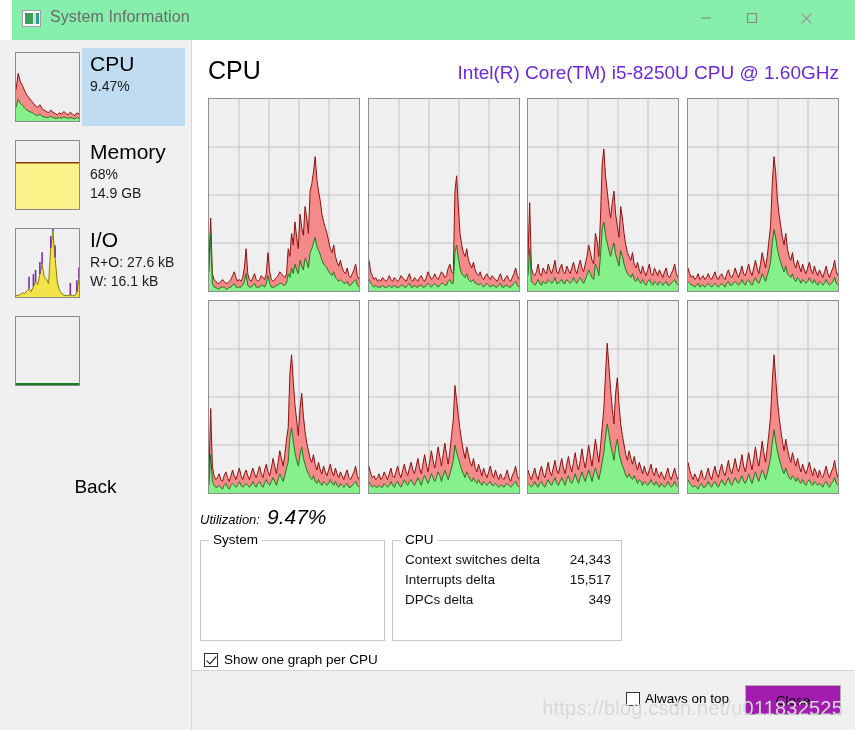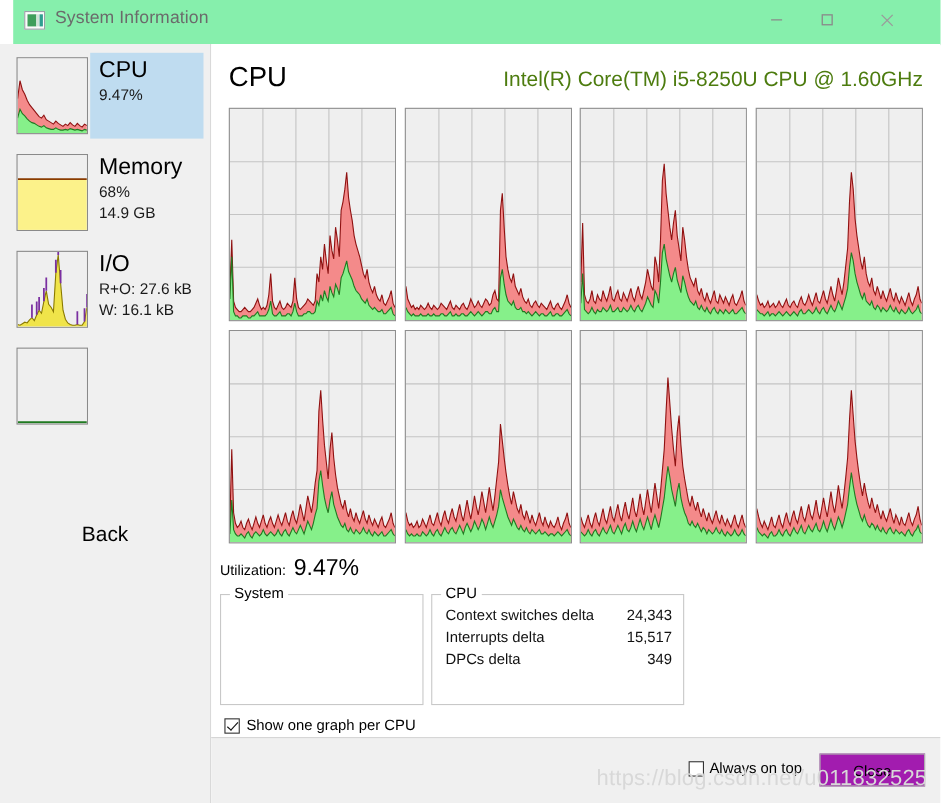--- a/index.html
+++ b/index.html
@@ -58,31 +58,31 @@
   .side-title{font-size:21px;line-height:26px;padding-top:3px;color:#000;}
   .side-sub{font-size:14px;line-height:19px;color:#1a1a1a;}
   .back-link{
     position:absolute;left:0;top:400px;width:191px;text-align:center;
     font-size:19px;color:#000;margin-top:36px;
   }
 
   
   .main{position:absolute;left:192px;top:40px;width:663px;height:690px;background:#fff;}
   .hdr-left{position:absolute;left:16px;top:16px;font-size:25px;color:#000;}
-  .hdr-right{position:absolute;right:16px;top:22px;font-size:19px;color:#4d7c0f;white-space:nowrap;}
+  .hdr-right{position:absolute;right:16px;top:22px;font-size:19px;color:#6d28d9;white-space:nowrap;}
 
   .graphs{position:absolute;left:16px;top:58px;width:631px;height:402px;}
   .graph{
     position:absolute;width:152px;height:194px;
     border:1px solid #8f8f8f;background:#efefef;box-sizing:border-box;
     overflow:hidden;
   }
   .graph svg{display:block;}
 
-  .metrics{position:absolute;left:8px;top:463px;width:650px;height:32px;}
+  .metrics{position:absolute;left:8px;top:463px;width:650px;height:32px;font-style:italic;}
   .m-label{font-size:13px;color:#000;}
   .m-value{font-size:21px;color:#000;}
   .metric-util{position:absolute;left:0;top:2px;display:flex;align-items:baseline;gap:7px;}
   .metric-speed{position:absolute;left:192px;top:2px;display:flex;align-items:baseline;gap:7px;}
 
   .groupbox{
     position:absolute;border:1px solid #c8c8c8;border-radius:0;
     box-sizing:border-box;background:#fff;
   }
   .gb-legend{

